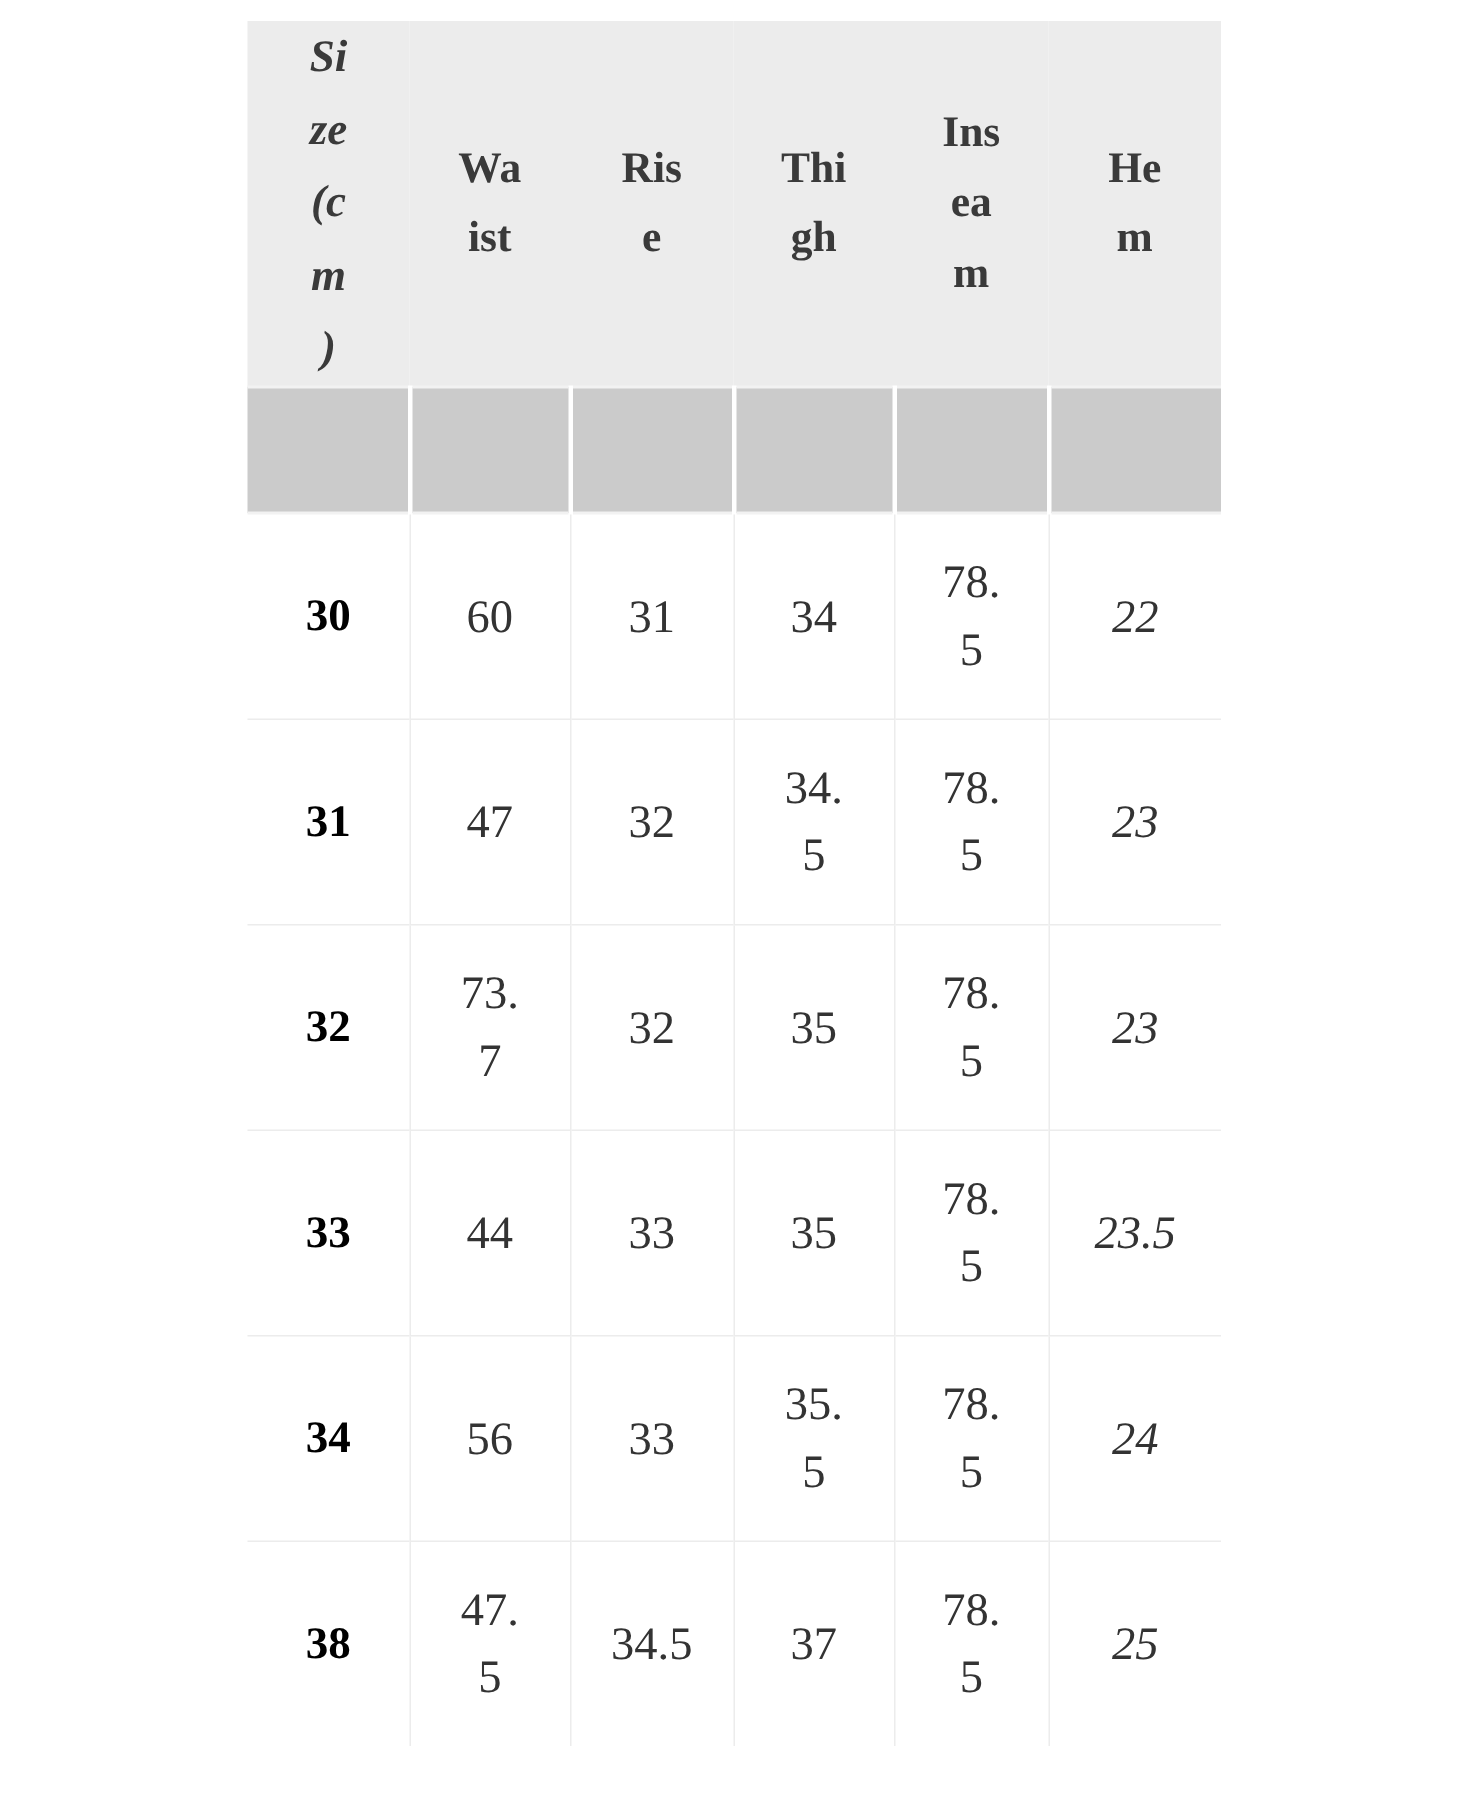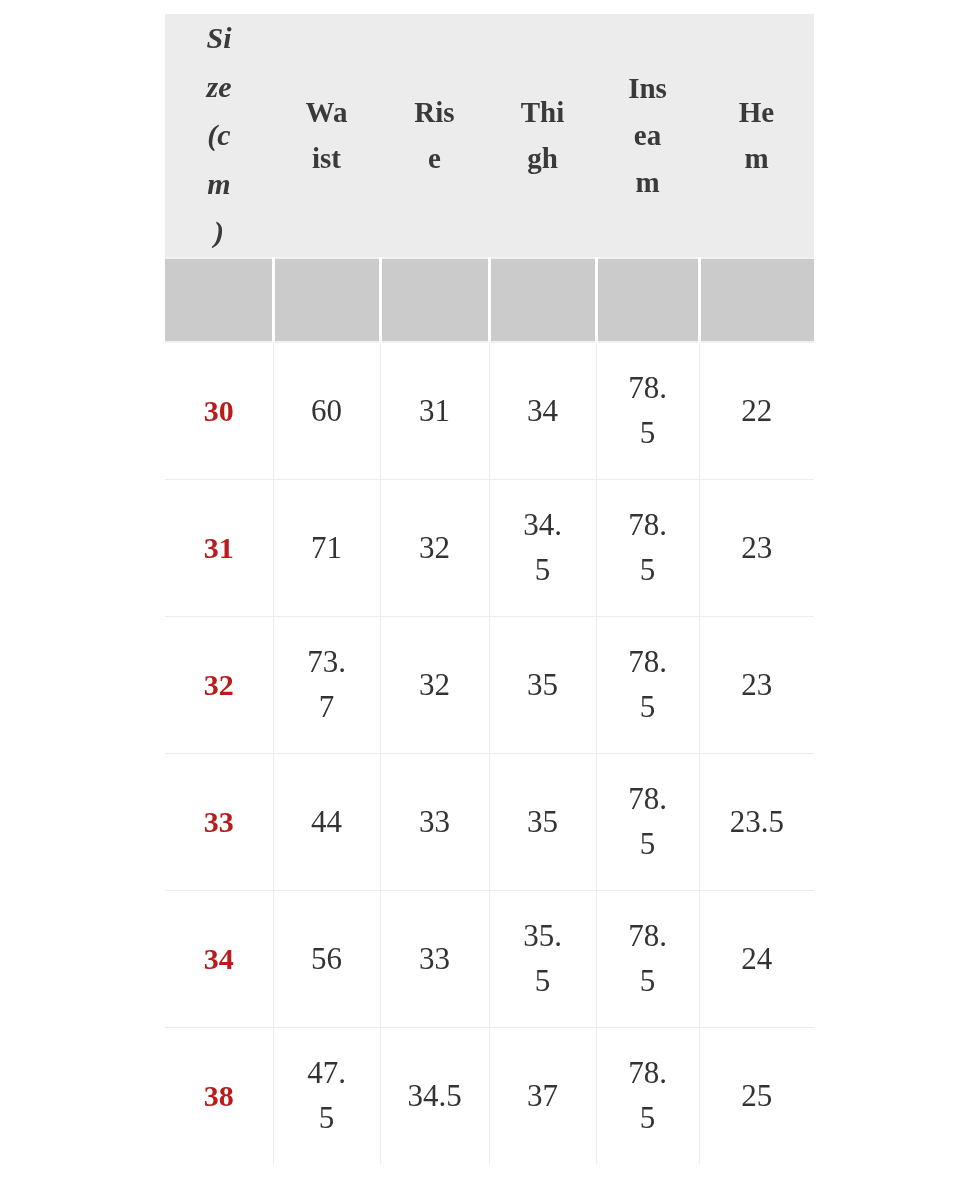--- a/index.html
+++ b/index.html
@@ -87,25 +87,25 @@
     text-align: center;
     padding: 0 26px;
     font-size: 31px;
     line-height: 1.45;
     color: #333333;
     border-top: 1px solid #ececec;
     border-right: 1px solid #ececec;
     word-break: break-all;
     overflow-wrap: break-word;
   }
-  tr.data-row td:last-child { border-right: none; }
+  tr.data-row td:last-child { border-right: none; font-style: italic; }
   tr.data-row td.size-cell {
     font-weight: bold;
     font-size: 30px;
-    color: #b91c1c;
+    color: #000000;
   }
 </style>
 </head>
 <body>
 
 <div id="page">
   <div class="size-table-wrap">
     <table class="size-table">
       <colgroup>
         <col class="c0">
@@ -139,21 +139,21 @@
           <td class="size-cell">30</td>
           <td>60</td>
           <td>31</td>
           <td>34</td>
           <td>78.5</td>
           <td>22</td>
         </tr>
 
         <tr class="data-row">
           <td class="size-cell">31</td>
-          <td>71</td>
+          <td>47</td>
           <td>32</td>
           <td>34.5</td>
           <td>78.5</td>
           <td>23</td>
         </tr>
 
         <tr class="data-row">
           <td class="size-cell">32</td>
           <td>73.7</td>
           <td>32</td>

